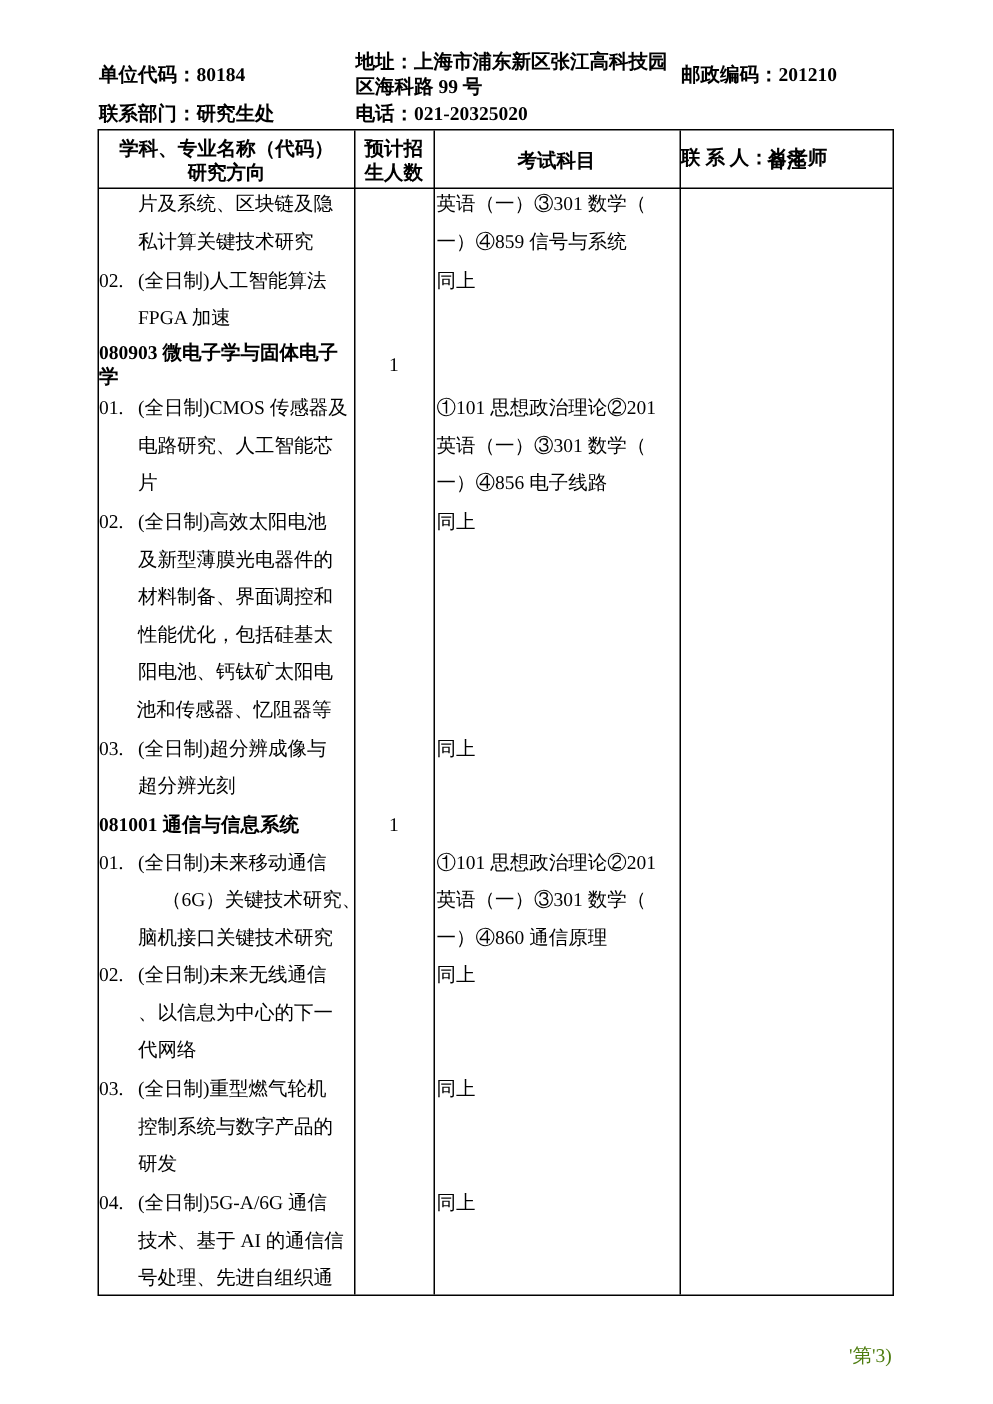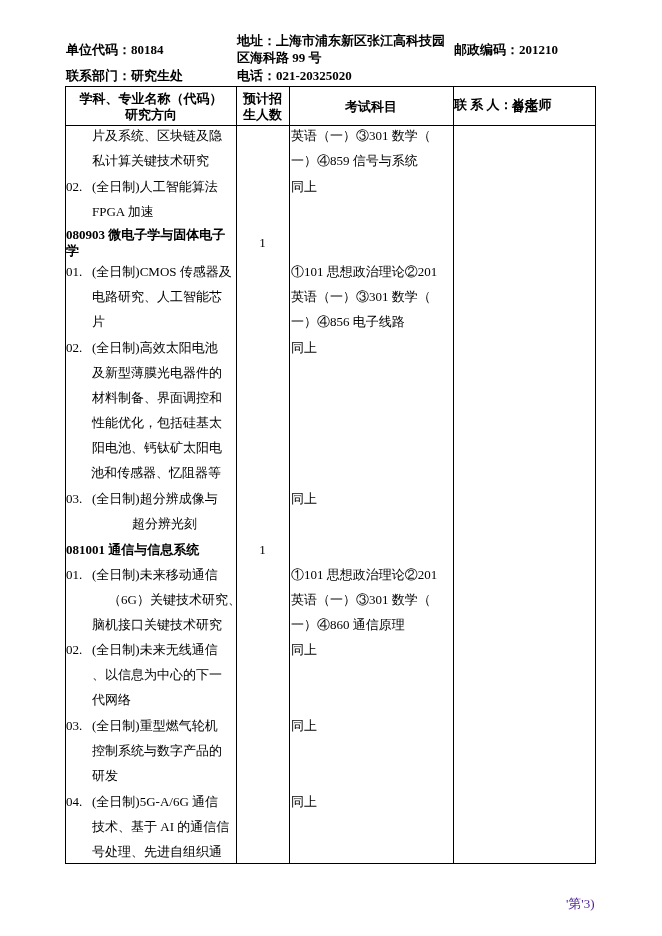--- a/index.html
+++ b/index.html
@@ -9,21 +9,21 @@
   .tbl { position: absolute; left: 65px; top: 86px; width: 531px; height: 778px;
          border: 1.5px solid #000; box-sizing: border-box; }
   .vline { position: absolute; top: 0; bottom: 0; width: 0; border-left: 1.2px solid #000; }
   .hline { position: absolute; left: 0; right: 0; height: 0; border-top: 1.2px solid #000; }
   .th { position: absolute; top: 0; height: 39px; display: flex; align-items: center; justify-content: center;
         text-align: center; font-size: 13px; line-height: 16px; font-weight: bold; }
   .line { position: absolute; font-size: 13px; line-height: 16px; white-space: nowrap; }
   .num { position: absolute; font-size: 13px; line-height: 16px; }
   .bold { font-weight: bold; }
   .cnt { position: absolute; font-size: 13px; line-height: 16px; width: 53px; text-align: center; }
-  .pg { position: absolute; left: 566px; top: 895px; font-size: 13px; color: #4c1d95; }
+  .pg { position: absolute; left: 566px; top: 895px; font-size: 13px; color: #4d7c0f; }
 </style>
 </head>
 <body>
 
 <div class="hdr" style="left:66px; top:42px;">单位代码：80184</div>
 <div class="hdr" style="left:237px; top:33px;">地址：上海市浦东新区张江高科技园</div>
 <div class="hdr" style="left:237px; top:50px;">区海科路 99 号</div>
 <div class="hdr" style="left:454px; top:42px;">邮政编码：201210</div>
 <div class="hdr" style="left:66px; top:68px;">联系部门：研究生处</div>
 <div class="hdr" style="left:237px; top:68px;">电话：021-20325020</div>
@@ -92,21 +92,21 @@
   <div class="line" style="left:92px; top:390px;">材料制备、界面调控和</div>
   <div class="line" style="left:92px; top:415px;">性能优化，包括硅基太</div>
   <div class="line" style="left:92px; top:440px;">阳电池、钙钛矿太阳电</div>
   <div class="line" style="left:91px; top:465px;">池和传感器、忆阻器等</div>
   <div class="line" style="left:291px; top:340px;">同上</div>
 </div>
 
 <div>
   <div class="num" style="left:66px; top:491px;">03.</div>
   <div class="line" style="left:92px; top:491px;">(全日制)超分辨成像与</div>
-  <div class="line" style="left:92px; top:516px;margin-left:40px;">超分辨光刻</div>
+  <div class="line" style="left:92px; top:516px;">超分辨光刻</div>
   <div class="line" style="left:291px; top:491px;">同上</div>
 </div>
 
 <div>
   <div class="line bold" style="left:66px; top:542px;">081001 通信与信息系统</div>
   <div class="cnt" style="left:236px; top:542px;">1</div>
 </div>
 
 <div>
   <div class="num" style="left:66px; top:567px;">01.</div>

